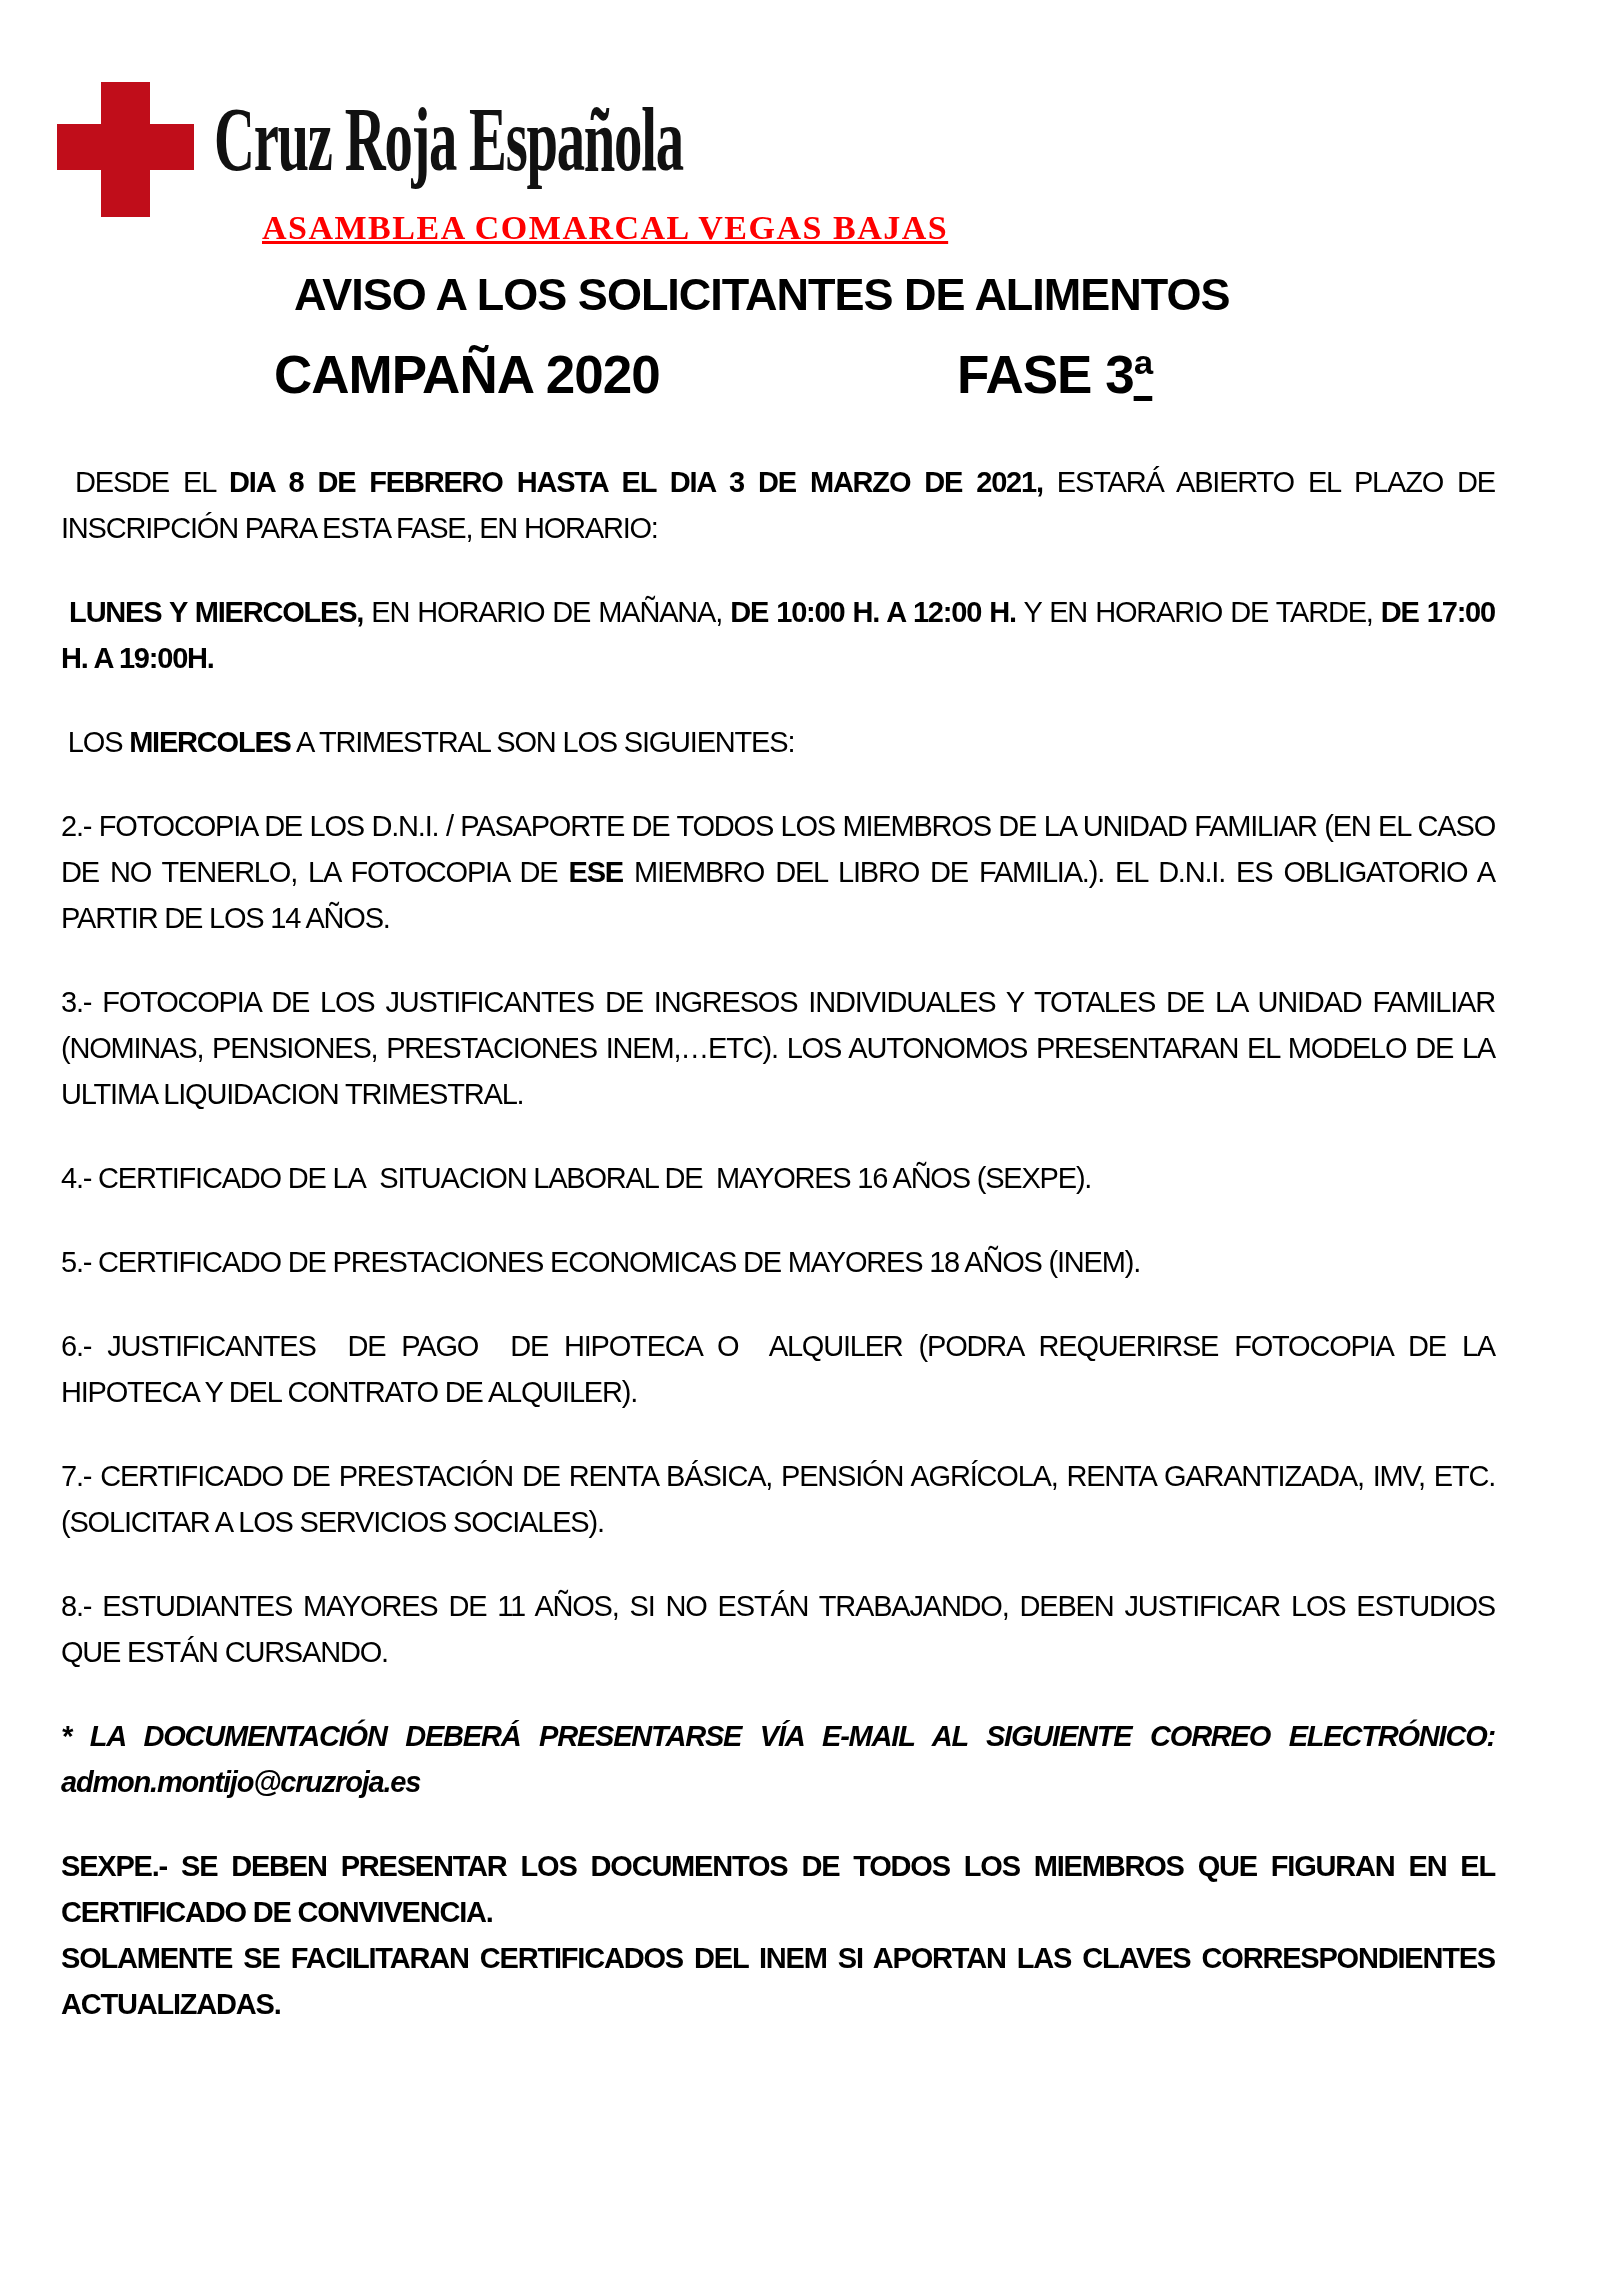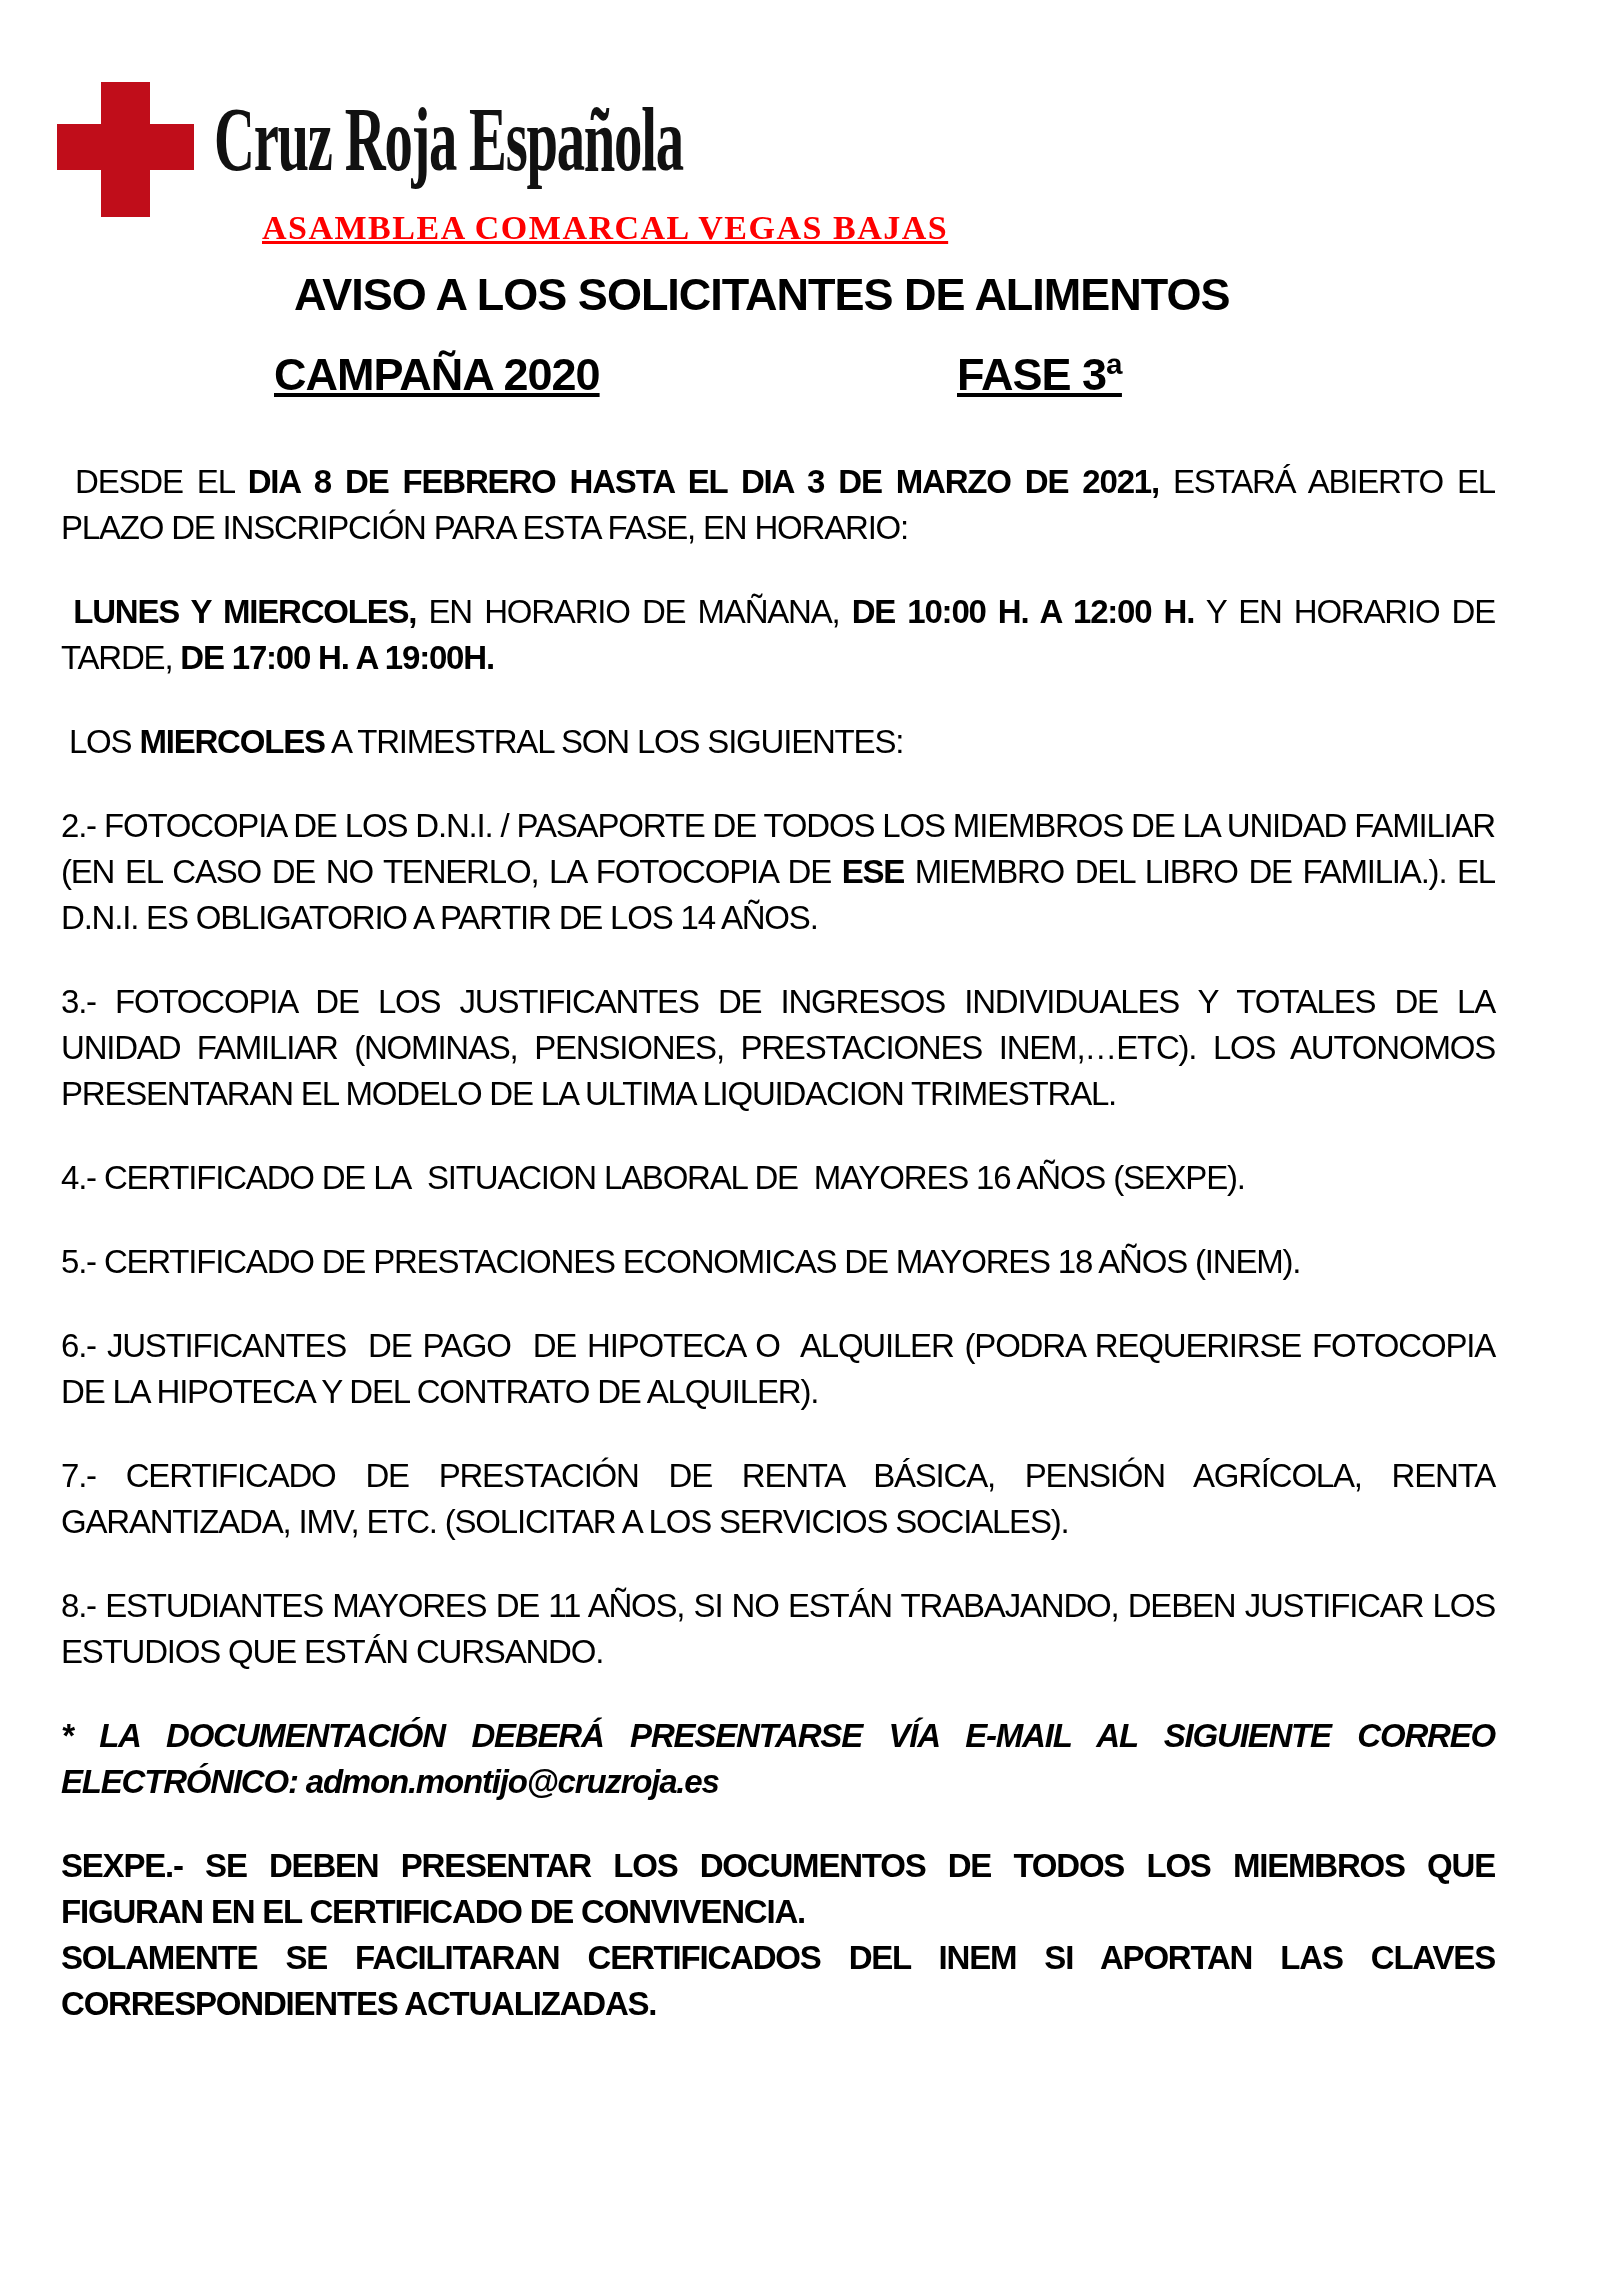--- a/index.html
+++ b/index.html
@@ -56,35 +56,34 @@
     position: absolute; left: 294px; top: 236px;
     font-weight: bold;
     font-size: 45px; line-height: 45px;
     letter-spacing: -1px;
     white-space: nowrap;
   }
 
   .campaign, .phase {
     position: absolute; top: 316px;
     font-weight: bold;
-    font-size: 45px; line-height: 45px;
+    font-size: 53px; line-height: 45px;
     letter-spacing: -1px;
     white-space: nowrap;
-    text-decoration: underline;
   }
   .campaign { left: 274px; }
   .phase { left: 957px; }
   .phase .ord { text-decoration: underline; }
 
   
   main { padding: 46px 126px 0 61px; }
 
   p.para {
     margin: 0 0 38px 0;
-    font-size: 33px;
+    font-size: 29px;
     line-height: 46px;
     letter-spacing: -1.2px;
     text-align: justify;
   }
   .b { font-weight: bold; }
   p.note { font-weight: bold; font-style: italic; }
   p.nota { font-weight: bold; }
 </style>
 </head>
 <body>

